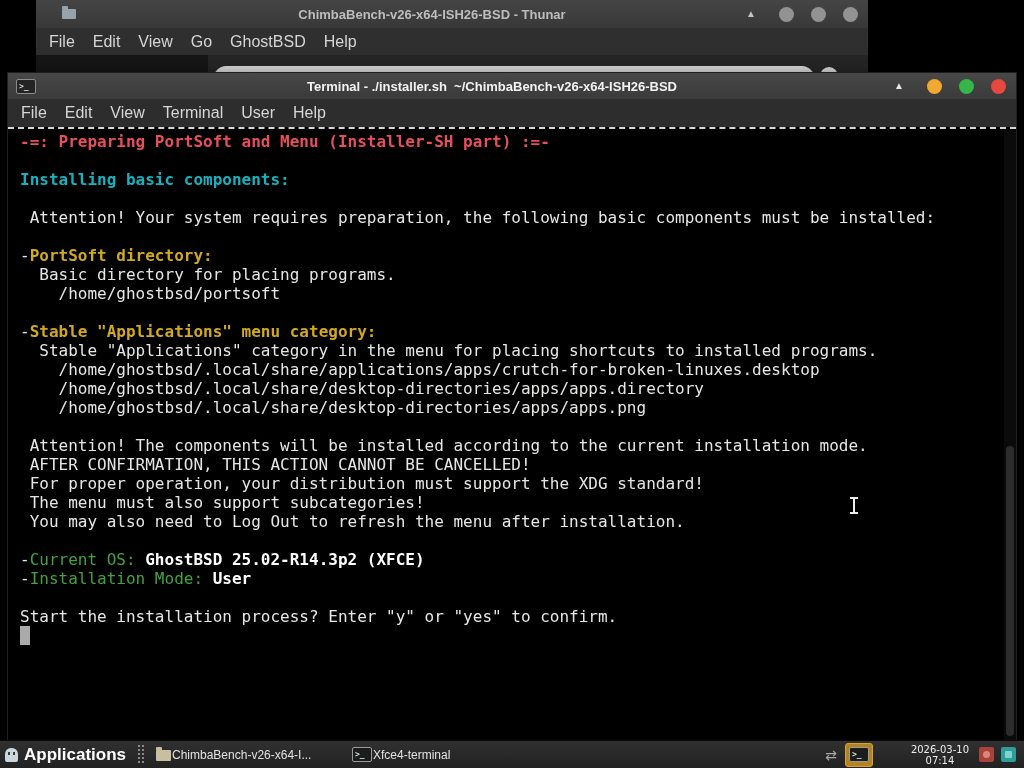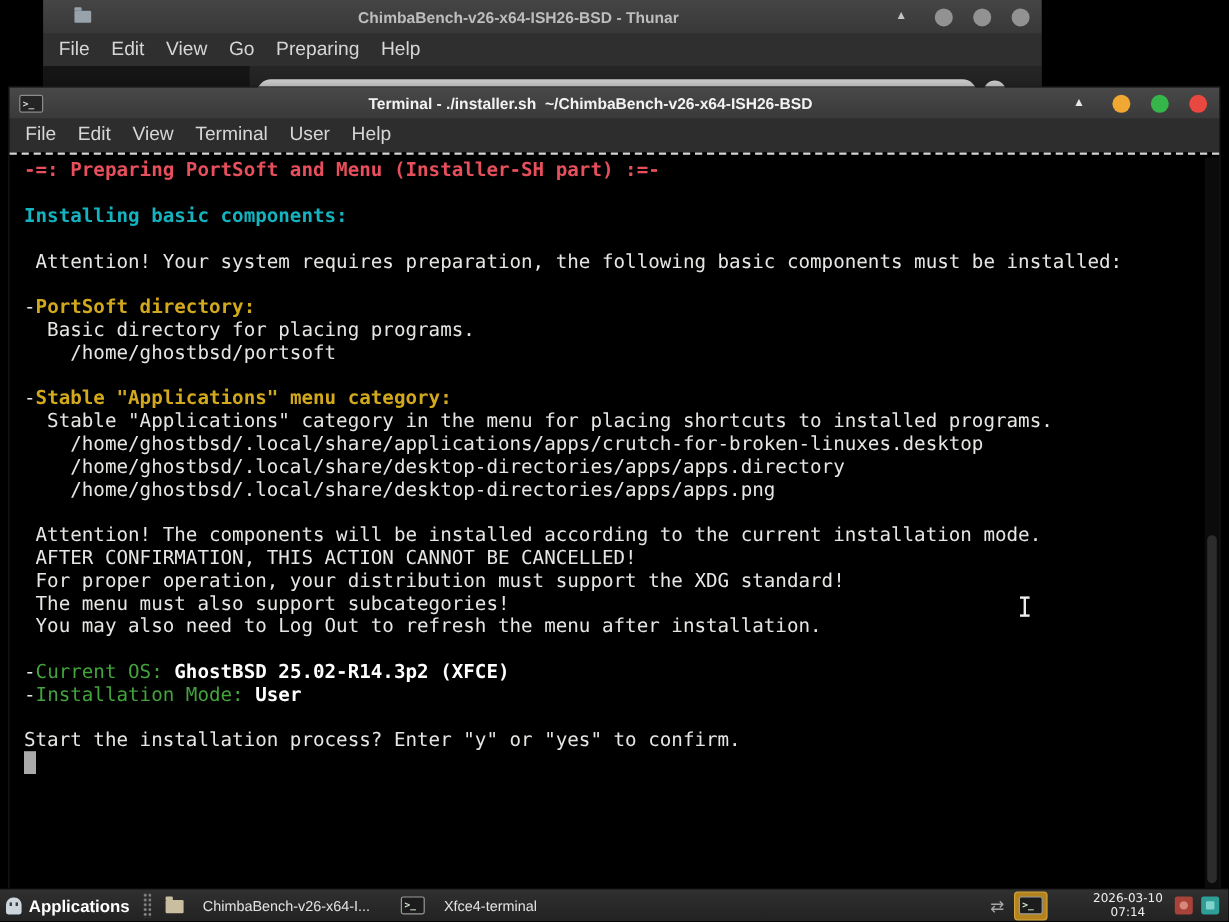--- a/index.html
+++ b/index.html
@@ -60,24 +60,24 @@
   .term-scroll-handle{position:absolute;left:2px;right:2px;bottom:4px;height:290px;background:#2c2c2c;border-radius:4px;}
 
   
   .taskbar{position:absolute;left:0;right:0;bottom:0;height:28px;box-sizing:border-box;z-index:5;
        background:linear-gradient(#303030,#222);border-top:1px solid #0a0a0a;
        display:flex;align-items:center;}
   .apps-btn{display:flex;align-items:center;gap:6px;padding:0 8px 0 5px;height:100%;}
   .ghost-icon{width:13px;height:14px;background:#cdd6dd;border-radius:6px 6px 2px 2px;position:relative;}
   .ghost-icon::before{content:"";position:absolute;top:4px;left:3px;width:2px;height:3px;background:#3c3c3c;
        box-shadow:5px 0 #3c3c3c;}
-  .apps-label{font-weight:bold;font-size:14px;color:#ffffff;}
+  .apps-label{font-weight:bold;font-size:17px;color:#ffffff;}
   .panel-handle{width:7px;align-self:stretch;margin:3px 3px;
        background-image:radial-gradient(circle,#8a8a8a 1px,transparent 1.3px);background-size:4px 4px;}
-  .task-btn{display:flex;align-items:center;gap:16px;height:24px;padding:0 8px;margin:0 1px;border-radius:2px;}
+  .task-btn{display:flex;align-items:center;gap:1px;height:24px;padding:0 8px;margin:0 1px;border-radius:2px;}
   .task-btn.w1{width:178px;}
   .task-label{font-size:12px;color:#e2e2e2;white-space:nowrap;overflow:hidden;}
   .folder-icon{flex:none;width:15px;height:11px;background:#c9bfa0;border-radius:1px;position:relative;margin-top:2px;}
   .folder-icon::before{content:"";position:absolute;top:-3px;left:0;width:6px;height:3px;background:#c9bfa0;
        border-radius:1px 1px 0 0;}
   .task-term-icon{flex:none;width:16px;height:13px;background:#1c1c1c;border:1px solid #9a9a9a;border-radius:2px;
        color:#cfe6cf;font:bold 8px "DejaVu Sans Mono",monospace;display:flex;align-items:center;padding-left:2px;}
   .flex-spacer{flex:1;}
   .arrows-icon{color:#a6a6a6;font-size:14px;margin:0 8px;}
   .focused-app{width:26px;height:22px;background:var(--c-panel_amber);border:1px solid #d3a23a;border-radius:3px;
@@ -112,21 +112,21 @@
         <span class="circle-btn gray-btn"></span>
         <span class="circle-btn gray-btn"></span>
         <span class="circle-btn gray-btn"></span>
       </div>
     </div>
     <div class="menubar thunar-menubar">
       <span class="menu-item">File</span>
       <span class="menu-item">Edit</span>
       <span class="menu-item">View</span>
       <span class="menu-item">Go</span>
-      <span class="menu-item">Preparing</span>
+      <span class="menu-item">GhostBSD</span>
       <span class="menu-item">Help</span>
     </div>
     <div class="thunar-toolbar">
       <div class="thunar-side"></div>
       <div class="thunar-pathbar"></div>
       <div class="thunar-reload"></div>
     </div>
   </div>
 
   <div class="terminal">

